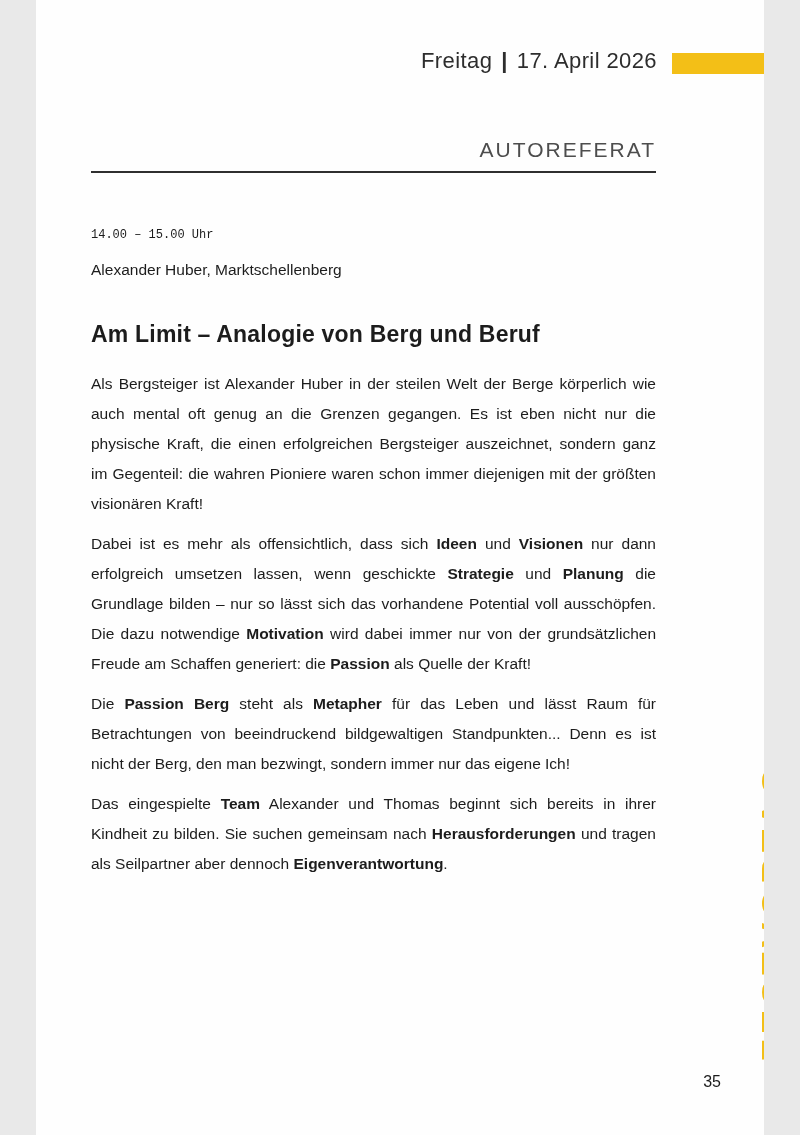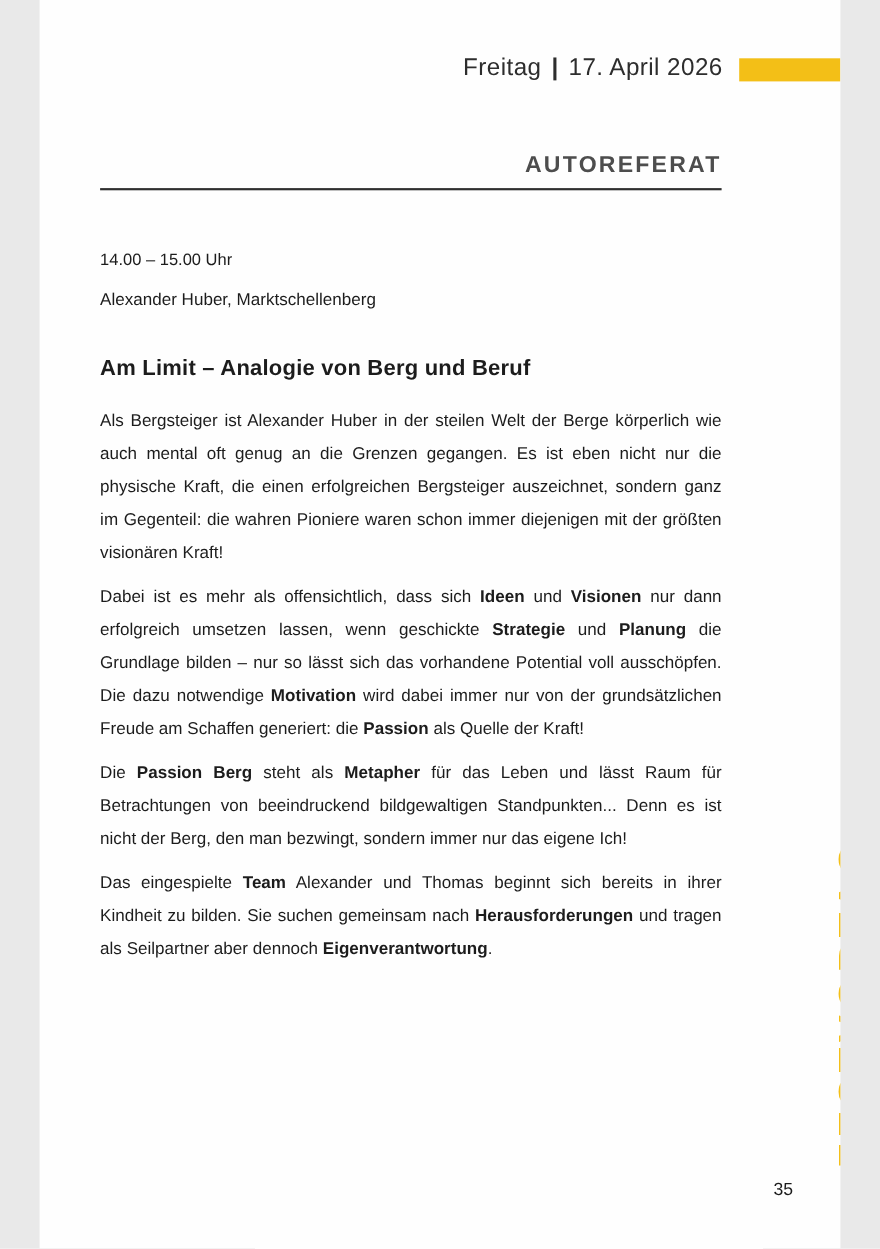--- a/index.html
+++ b/index.html
@@ -49,48 +49,49 @@
   .section-head {
     position: absolute;
     left: 55px;
     right: 108px;
     top: 138px;
     text-align: right;
   }
   .section-title {
     margin: 0;
     font-size: 21px;
-    font-weight: bold;
+    font-weight: normal;
     letter-spacing: 2px;
     color: var(--heading-gray);
   }
   .section-rule {
     border: none;
     border-top: 2px solid var(--rule);
     margin: 9px 0 0 0;
   }
 
   
   .content {
     position: absolute;
     left: 55px;
     right: 108px;
     top: 228px;
   }
   .event-time {
     margin: 0 0 19px 0;
-    font-size: 15px;
+    font-size: 12px;
+    font-family: Liberation Mono, monospace;
   }
   .event-speaker {
     margin: 0 0 42px 0;
     font-size: 15.5px;
   }
   .event-title {
     margin: 3px 0 21px 0;
-    font-size: 20px;
+    font-size: 23px;
     font-weight: bold;
     letter-spacing: 0.2px;
   }
   .body-para {
     margin: 0 0 10px 0;
     font-size: 15.5px;
     line-height: 30px;
     text-align: justify;
   }
   .body-para strong { font-weight: bold; }

